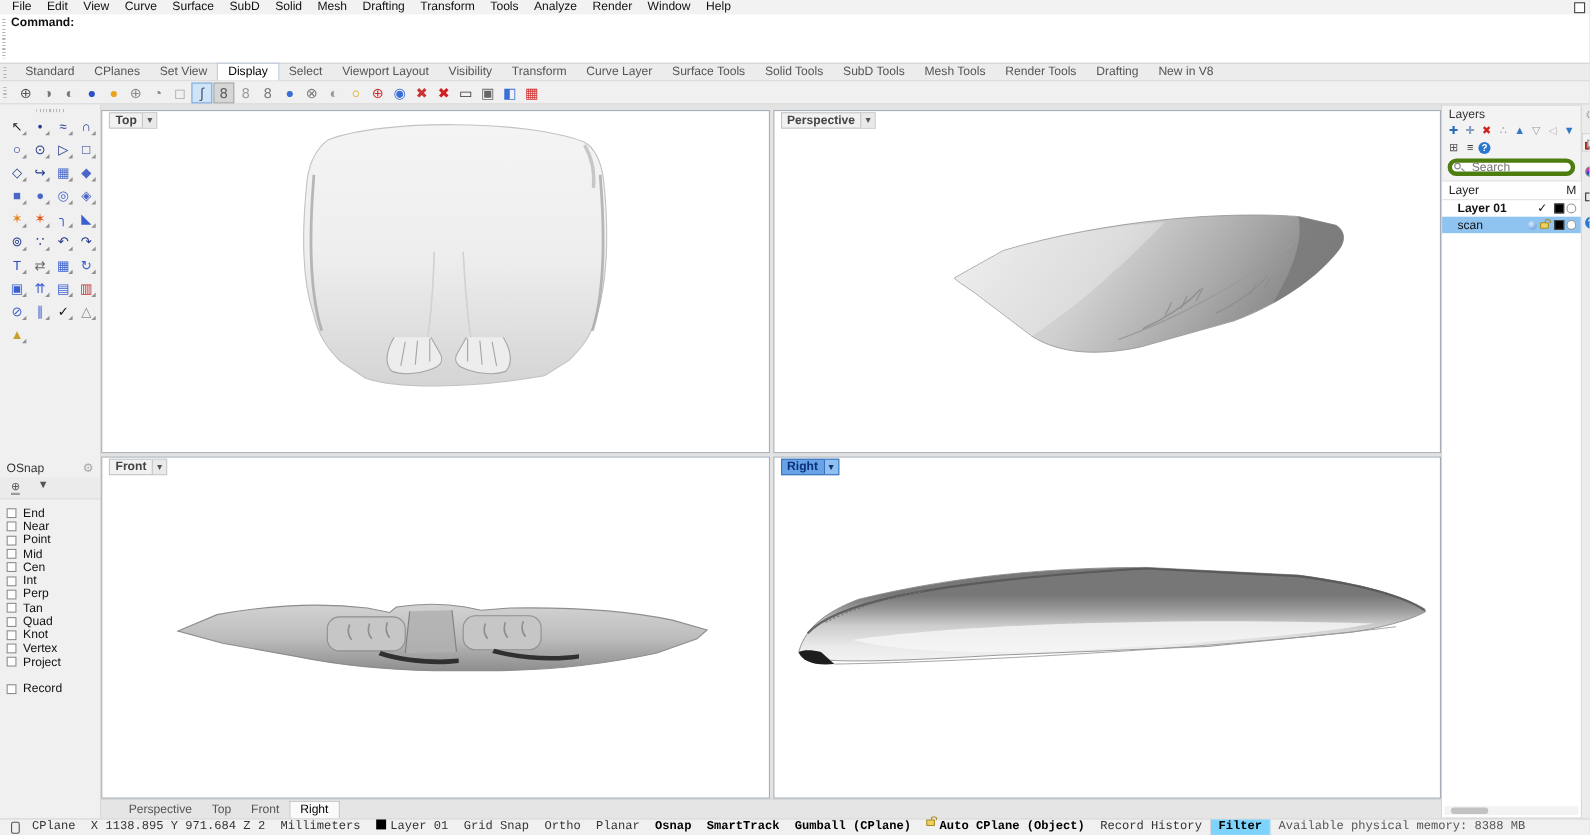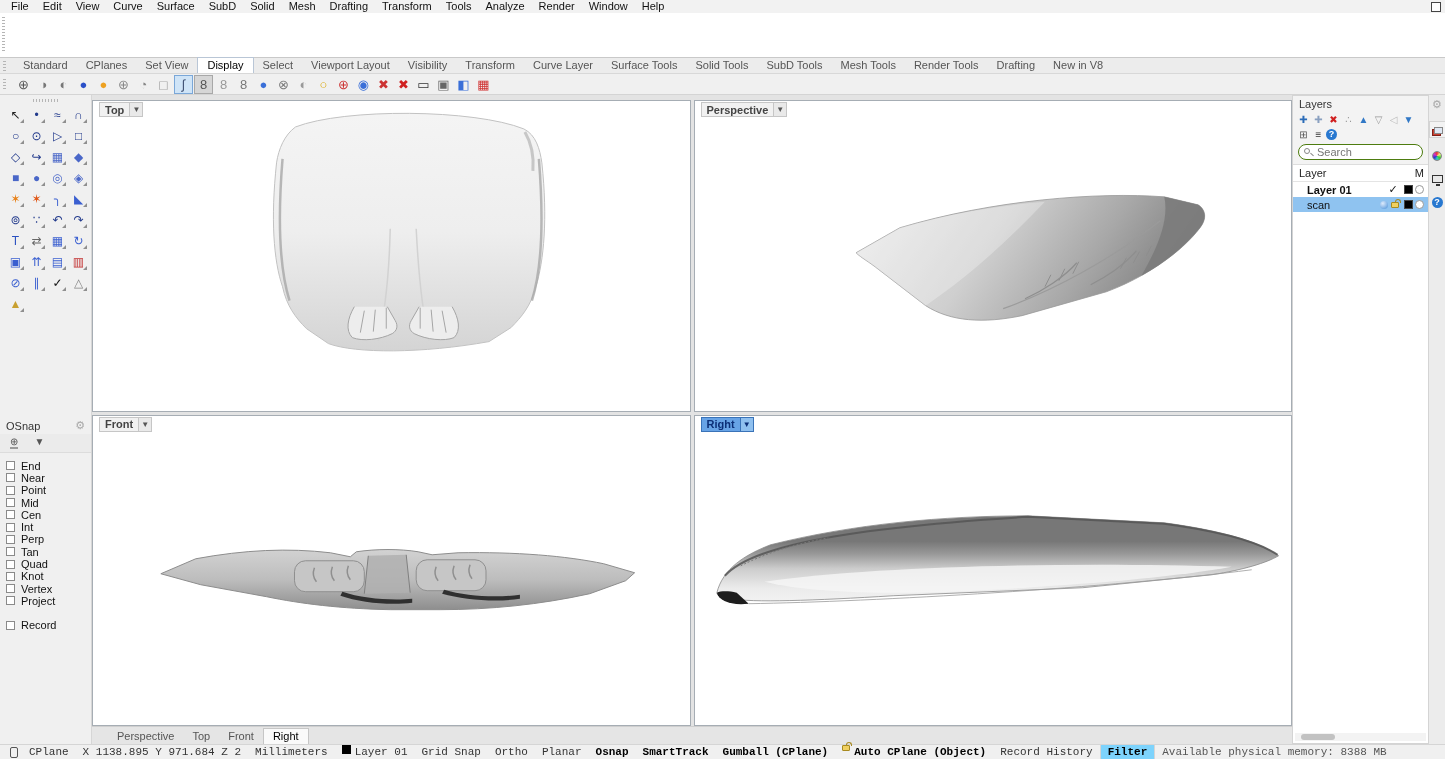--- a/index.html
+++ b/index.html
@@ -63,28 +63,28 @@
   .chip .lbl { padding:0 5px; }
   .chip .arrow { width:13px; align-self:stretch; display:flex; align-items:center; justify-content:center; border-left:1px solid #c6c6c6; font-size:8px; color:#555; background:#e9e9e9; }
   .viewport.active .chip { background:#67a3e6; border-color:#3a73b8; color:#0c2f78; }
   .viewport.active .chip .arrow { background:#8fc0ef; border-left-color:#3a73b8; color:#0c2f78; }
 
   .vp-tabs { height:18px; background:#e5e5e5; border-top:1px solid #cfcfcf; display:flex; align-items:flex-end; padding-left:16px; color:#555; }
   .vpt { padding:1px 9px 2px; }
   .vpt.active { background:#fafafa; border:1px solid #c6c6c6; border-bottom:none; color:#000; }
 
   
-  .rightpanel { width:153px; flex:none; display:flex; background:#ececec; }
+  .rightpanel { width:135px; flex:none; display:flex; background:#ececec; }
   .layers-main { width:137px; background:#f3f3f3; border:1px solid #d4d4d4; display:flex; flex-direction:column; position:relative; }
   .layers-header { padding:2px 6px 1px; color:#333; }
   .lt-row { display:flex; align-items:center; padding:1px 3px 0; }
   .lt-icon { width:15px; height:14px; display:flex; align-items:center; justify-content:center; font-size:10px; }
   .badge { background:#2878d0; color:#fff !important; border-radius:50%; width:11px; height:11px; line-height:11px; text-align:center; font-size:9px; font-weight:bold; }
   .search-wrap { padding:3px 5px 4px; position:relative; }
-  .search-wrap input { width:100%; height:16px; border:1px solid #4d7c0f; border-radius:8px; font-family:inherit; font-size:11px; padding:0 4px 0 18px; color:#333; background:#fff; outline:none; }
+  .search-wrap input { width:100%; height:16px; border:4px solid #4d7c0f; border-radius:8px; font-family:inherit; font-size:11px; padding:0 4px 0 18px; color:#333; background:#fff; outline:none; }
   .mag { position:absolute; left:11px; top:7px; width:6px; height:6px; border:1px solid #888; border-radius:50%; }
   .mag::after { content:""; position:absolute; left:5px; top:5px; width:4px; height:1px; background:#888; transform:rotate(40deg); }
   .layers-table { background:#fff; flex:1; border-top:1px solid #ddd; }
   .lcol-head { display:flex; padding:2px 4px 2px 6px; color:#222; border-bottom:1px solid #e4e4e4; }
   .lcol-head .hname { flex:1; }
   .layer-row { display:flex; align-items:center; height:15px; padding-left:14px; }
   .layer-row.selected { background:#8fc3f0;justify-content:flex-end; }
   .layer-row.bold .lname { font-weight:bold; }
   .lname { flex:1; }
   .lcheck { width:18px; text-align:center; font-size:11px; }
@@ -134,20 +134,23 @@
       <span class="menu-item">Transform</span>
       <span class="menu-item">Tools</span>
       <span class="menu-item">Analyze</span>
       <span class="menu-item">Render</span>
       <span class="menu-item">Window</span>
       <span class="menu-item">Help</span>
     </div>
 
   <div class="cmdarea">
     <div class="cmd-handle"></div>
+    <div class="cmd-prompt-row">
+      <span>Command:</span>
+    </div>
   </div>
 
   <div class="tabbar">
     <div class="bar-handle"></div>
 
   <span class="tab">Standard</span>
       <span class="tab">CPlanes</span>
       <span class="tab">Set View</span>
       <span class="tab active">Display</span>
       <span class="tab">Select</span>

